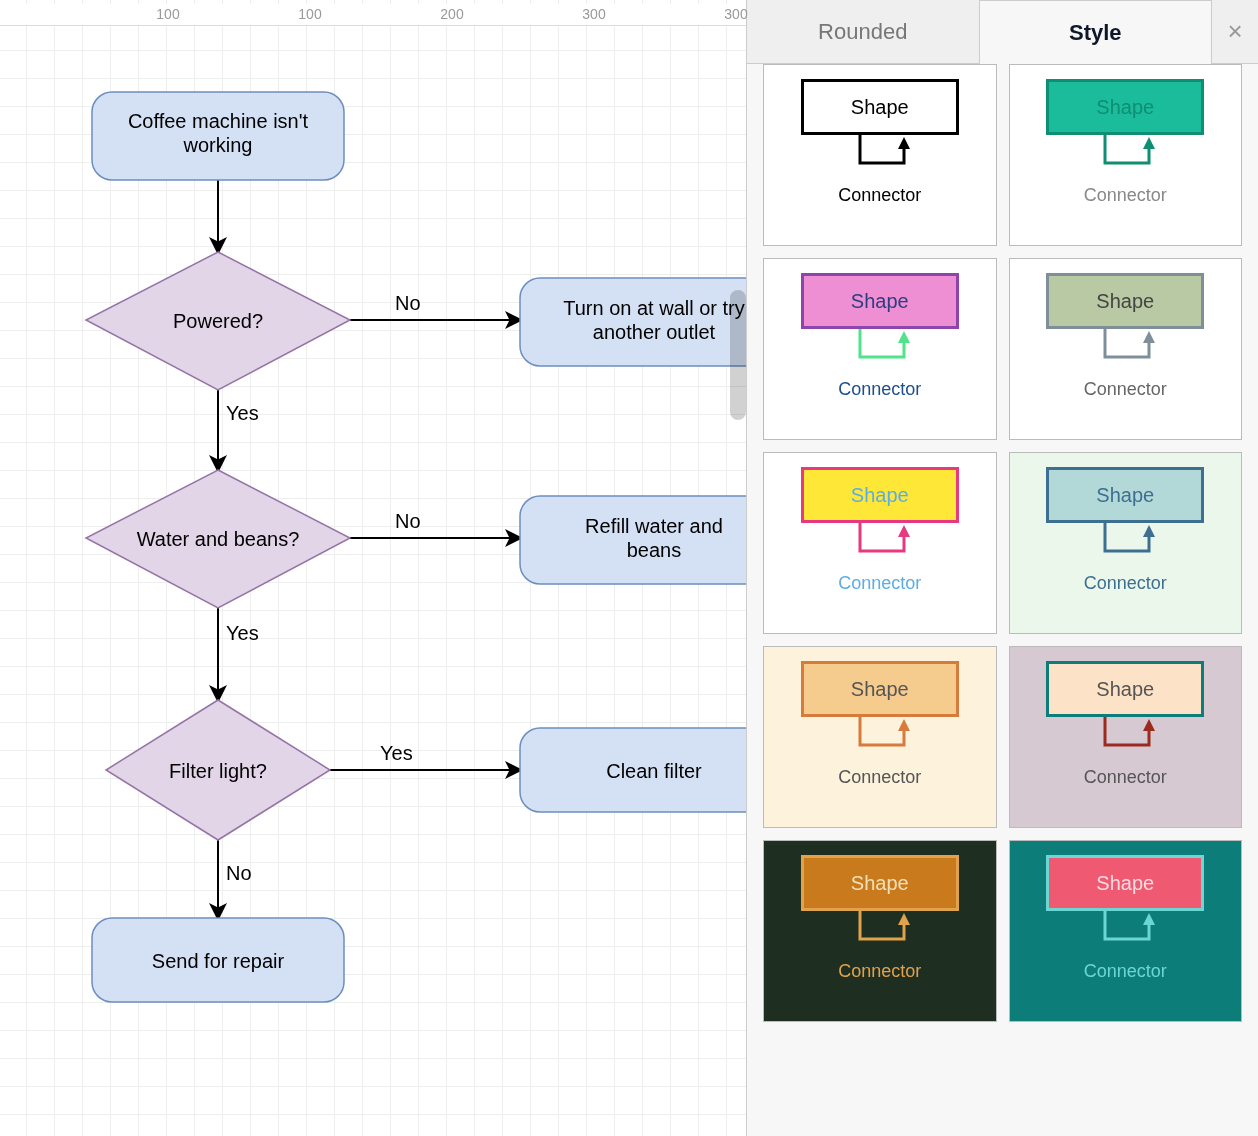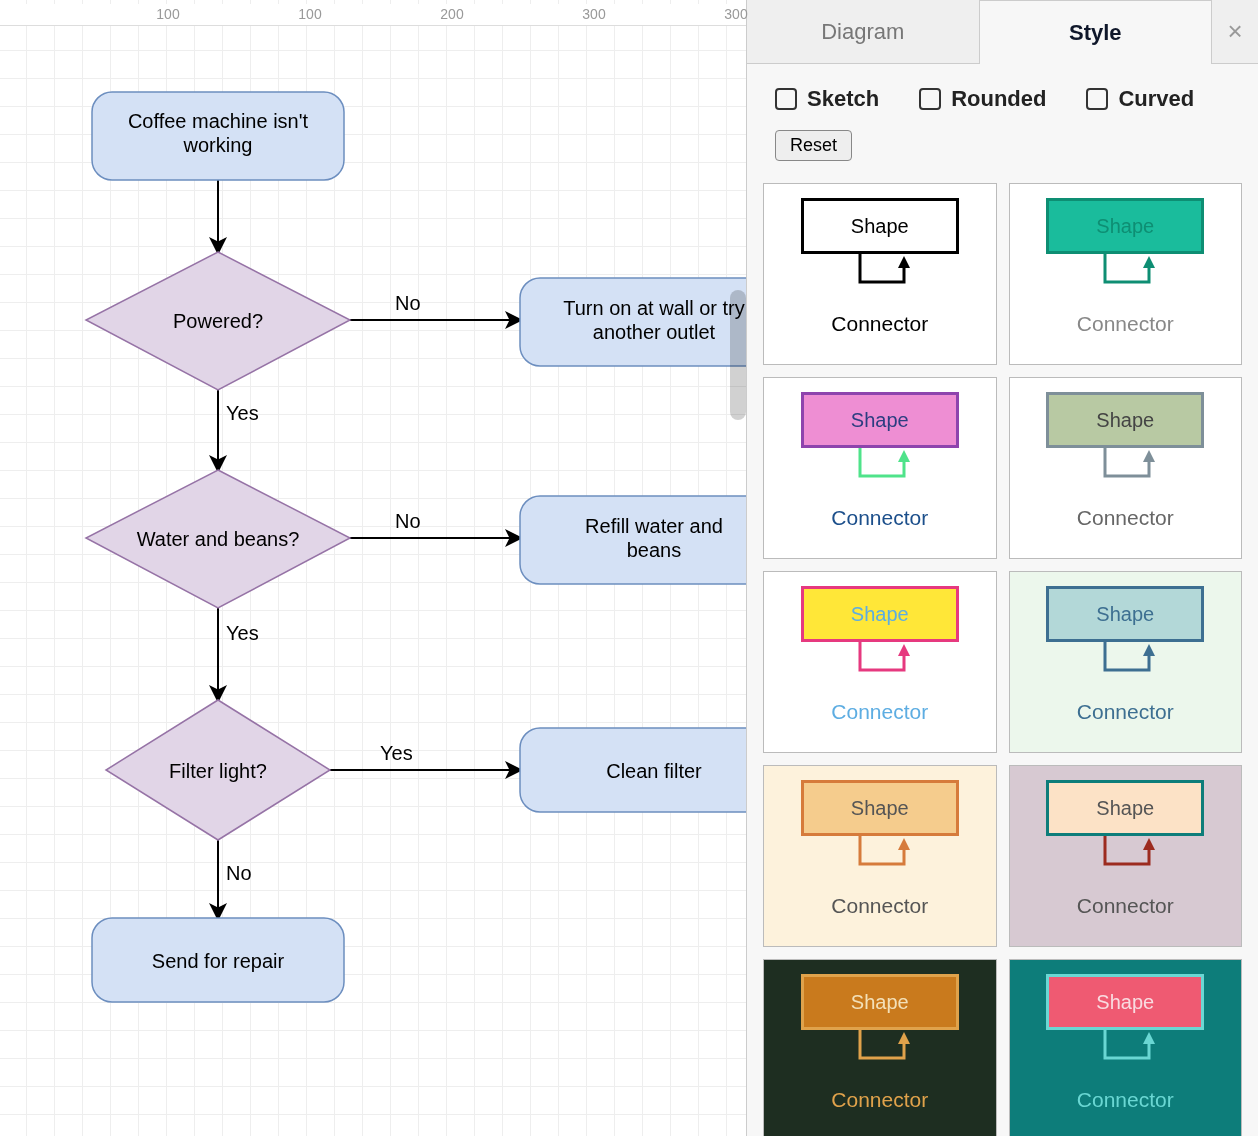--- a/index.html
+++ b/index.html
@@ -27,21 +27,21 @@
   .close-x { width:46px; display:flex; align-items:center; justify-content:center; font-size:26px; color:#999; background:#efefef; border-bottom:1px solid #ccc; cursor:pointer; }
   .opts { padding:22px 28px; display:flex; flex-wrap:wrap; gap:18px 40px; align-items:center; }
   .chk { display:flex; align-items:center; gap:10px; font-size:22px; font-weight:700; color:#222; cursor:pointer; }
   .chk .box { width:22px; height:22px; border:2px solid #333; border-radius:4px; }
   .reset-btn { padding:4px 14px; font-size:18px; border:1px solid #888; background:#eee; border-radius:4px; cursor:pointer; }
   .swatches { padding:0 16px 10px; overflow-y:auto; flex:1; }
   .swatch-grid { display:grid; grid-template-columns:1fr 1fr; gap:12px; }
   .swatch { border:1px solid #bbb; padding:14px 10px 8px; display:flex; flex-direction:column; align-items:center; cursor:pointer; height:182px; }
   .sw-shape { width:158px; height:56px; display:flex; align-items:center; justify-content:center; font-size:20px; margin-bottom:0; }
   .sw-conn { position:relative; width:100px; height:44px; }
-  .sw-label { font-size:21px; margin-top:14px; }
+  .sw-label { font-size:18px; margin-top:6px; }
   .shape-text { fill:#000; font-size:20px; font-family:inherit; }
   .edge-label { fill:#000; font-size:20px; font-family:inherit; }
 </style>
 </head>
 <body>
 
 <div class="app">
   <div class="canvas-wrap">
     <div class="grid"></div>
     <div class="ruler-h" id="rulerH">
@@ -126,40 +126,25 @@
         <rect x="92" y="918" width="252" height="84" rx="20" fill="#d4e1f5" stroke="#6c8ebf" stroke-width="1.5"></rect>
         <text class="shape-text" x="218" y="968" text-anchor="middle">Send for repair</text>
       </g>
     </svg>
 
     <div class="scrollbar-v" id="scrollV" style="top: 290px; height: 130px;"></div>
   </div>
 
   <div class="side">
     <div class="tabs">
-      <div class="tab">Diagram</div>
+      <div class="tab">Rounded</div>
       <div class="tab active">Style</div>
       <div class="close-x">×</div>
     </div>
 
-    <div class="opts">
-      <div class="chk">
-        <span class="box"></span>
-        <span>Sketch</span>
-      </div>
-      <div class="chk">
-        <span class="box"></span>
-        <span>Rounded</span>
-      </div>
-      <div class="chk">
-        <span class="box"></span>
-        <span>Curved</span>
-      </div>
-      <button class="reset-btn">Reset</button>
-    </div>
 
     <div class="swatches">
       <div class="swatch-grid" id="swatchGrid">
           <div class="swatch" style="background: rgb(255, 255, 255);">
     <div class="sw-shape" style="background:#ffffff;border:3px solid #000000;color:#000000">Shape</div>
     <svg class="sw-conn" viewBox="0 0 100 44">
       <path d="M30,0 L30,28 L74,28 L74,8" fill="none" stroke="#000000" stroke-width="3"></path>
       <path d="M74,2 L68,14 L80,14 Z" fill="#000000"></path>
     </svg>
     <div class="sw-label" style="color:#000000">Connector</div>

